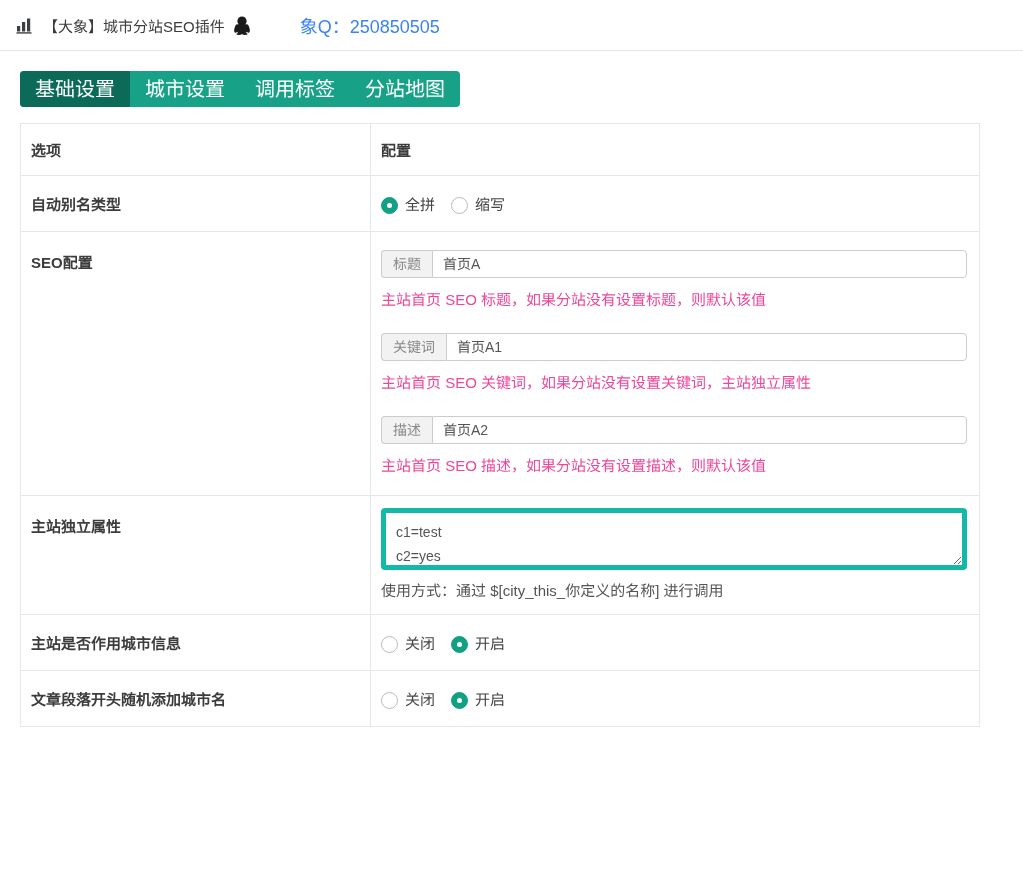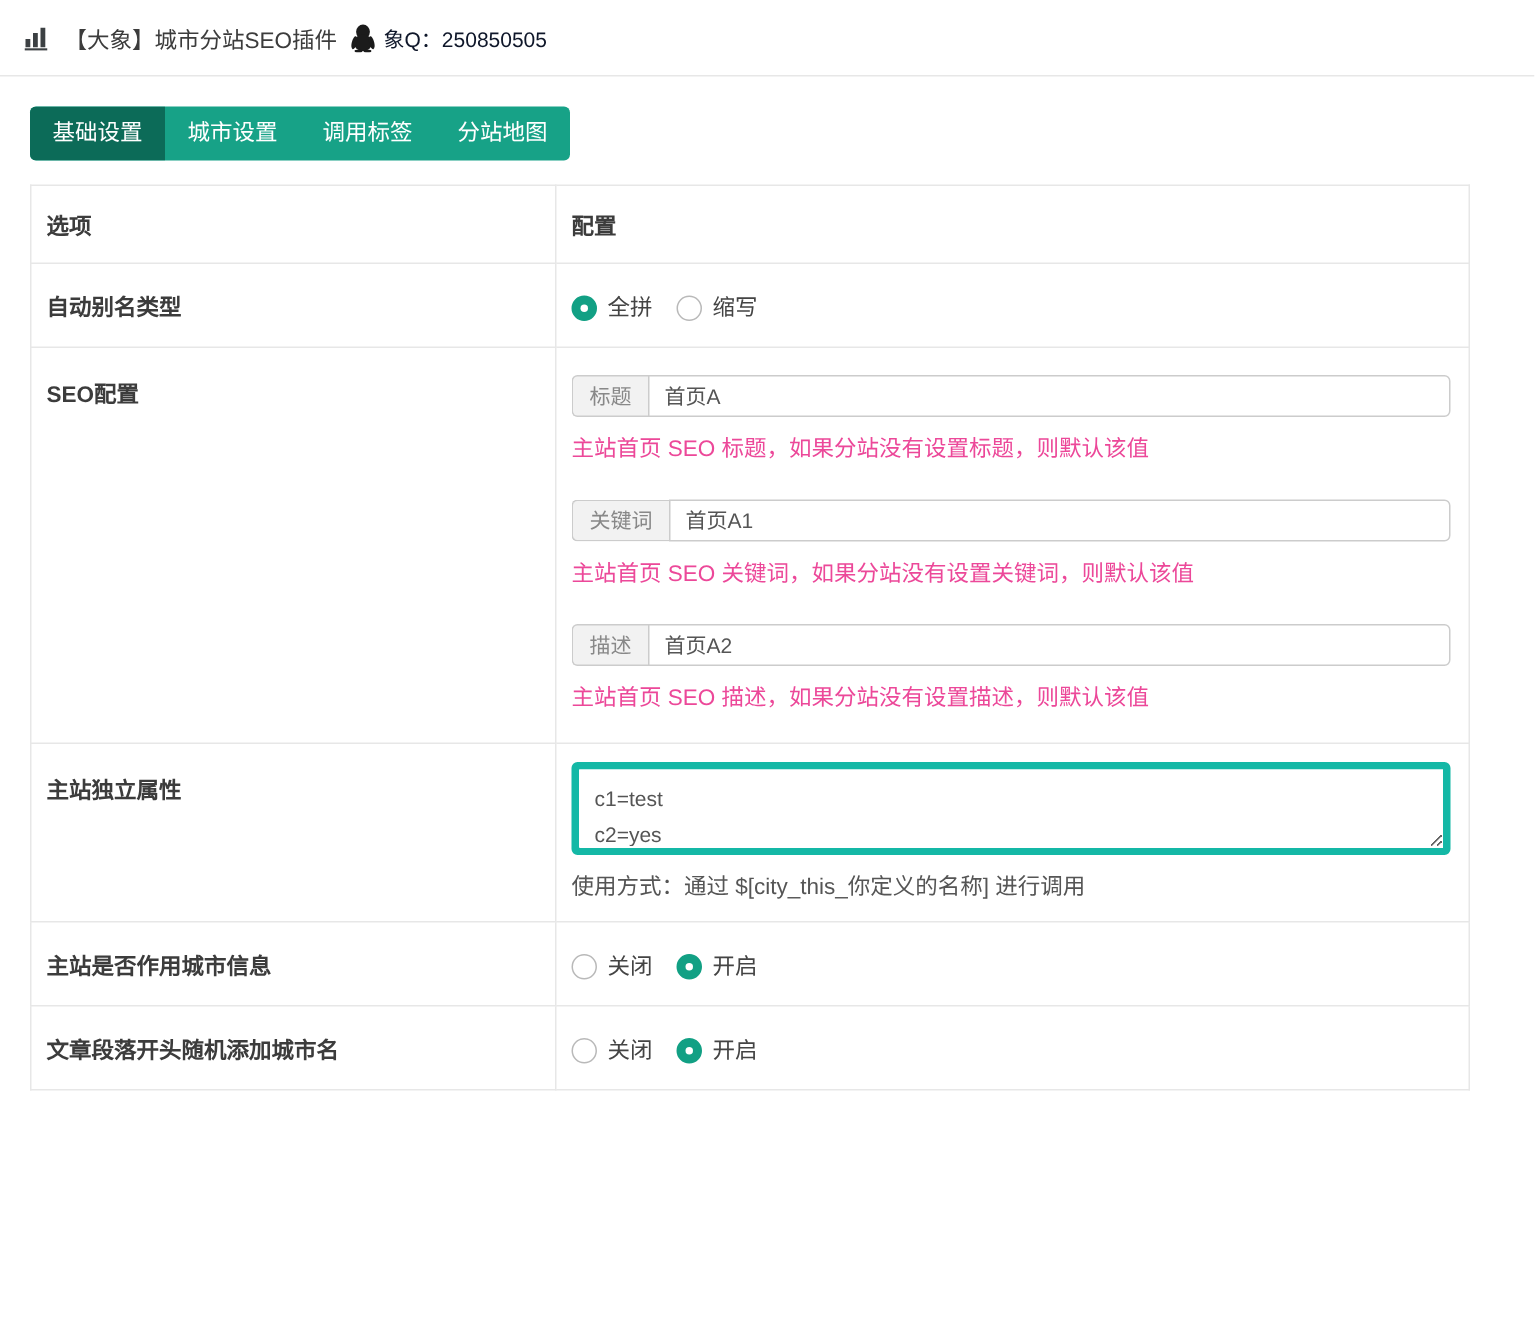--- a/index.html
+++ b/index.html
@@ -12,32 +12,32 @@
 
   
   .topbar {
     height: 51px; border-bottom: 1px solid #e7e7e7;
     display: flex; align-items: center; padding: 0 16px;
     background: #fff;
   }
   .topbar .bar-icon { display: inline-flex; margin-right: 9px; }
   .topbar .title { font-size: 15px; color: #3c3c3c; }
   .topbar .qq-icon { display: inline-flex; margin: 0 6px 0 9px; }
-  .topbar .qq-text { font-size: 14px; color: #0f172a; }
+  .topbar .qq-text { font-size: 18px; color: #3b82f6; margin-left: 44px; }
 
   
   .content { padding: 20px; }
 
   
   .tabs {
     display: inline-flex; background: #17a287; border-radius: 4px;
     overflow: hidden; margin-bottom: 16px;
   }
   .tab {
-    color: #fff; font-size: 15px; padding: 8px 15px; cursor: pointer;
+    color: #fff; font-size: 20px; padding: 8px 15px; cursor: pointer;
     line-height: 20px; white-space: nowrap;
   }
   .tab.active { background: #0c6b58; }
 
   
   table.settings {
     width: 960px; border-collapse: collapse; table-layout: fixed;
     font-size: 15px; color: #3c3c3c;
   }
   table.settings th, table.settings td {
@@ -165,21 +165,21 @@
               <span class="ig-addon">标题</span>
               <input class="ig-input" type="text" value="首页A" style="">
             </div>
             <div class="help-text">主站首页 SEO 标题，如果分站没有设置标题，则默认该值</div>
           </div>
           <div class="seo-field">
             <div class="input-group">
               <span class="ig-addon">关键词</span>
               <input class="ig-input" type="text" value="首页A1" style="">
             </div>
-            <div class="help-text">主站首页 SEO 关键词，如果分站没有设置关键词，则默认该值</div>
+            <div class="help-text">主站首页 SEO 关键词，如果分站没有设置关键词，主站独立属性</div>
           </div>
           <div class="seo-field">
             <div class="input-group">
               <span class="ig-addon">描述</span>
               <input class="ig-input" type="text" value="首页A2" style="">
             </div>
             <div class="help-text">主站首页 SEO 描述，如果分站没有设置描述，则默认该值</div>
           </div>
         </td>
       </tr>

